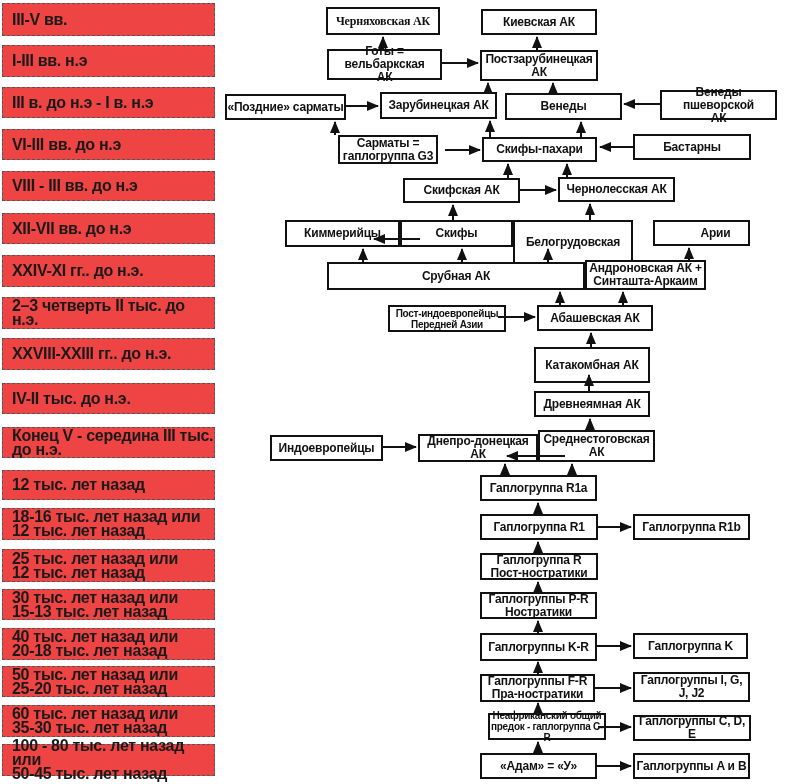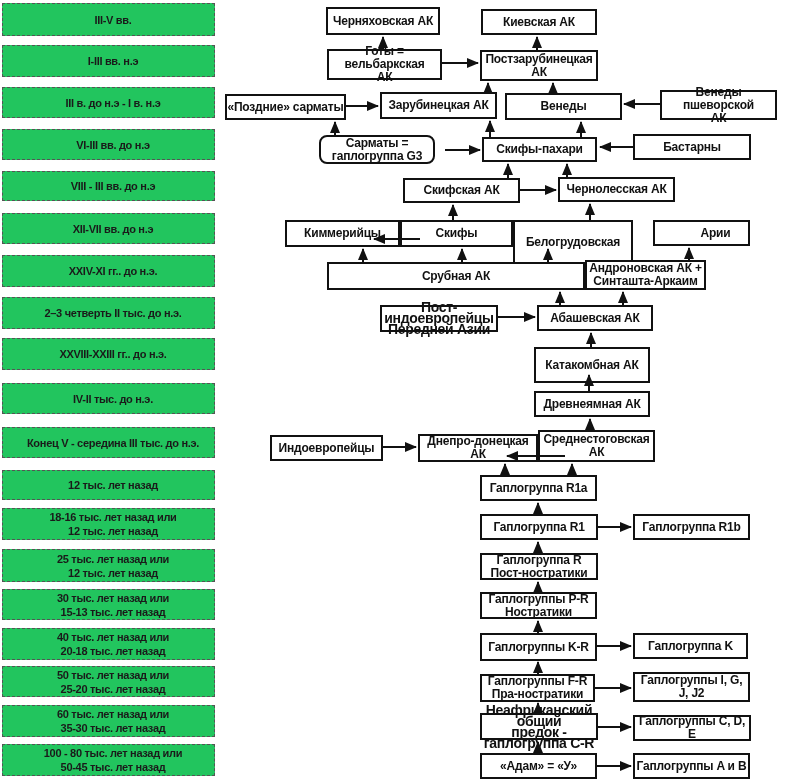--- a/index.html
+++ b/index.html
@@ -1,32 +1,32 @@
 <!DOCTYPE html>
 <html><head>
 <meta charset="utf-8">
 <style>
   html,body{margin:0;padding:0;background:#fff;}
   #canvas{
     position:relative;width:790px;height:784px;background:#fff;overflow:hidden;
     font-family:"Liberation Sans","DejaVu Sans",sans-serif;color:#111;
   }
   .tl-box{
-    position:absolute;box-sizing:border-box;border:1px dashed #555;background:#22c55e;
+    position:absolute;box-sizing:border-box;border:1px dashed #555;background:#ef4444;
     display:flex;flex-direction:column;justify-content:center;
-    padding-left:9px;font-size:11px;letter-spacing:-0.3px;line-height:14px;
-    font-weight:bold;color:#1a1a1a;align-items:center;
+    padding-left:9px;font-size:16px;letter-spacing:-0.3px;line-height:14px;
+    font-weight:bold;color:#1a1a1a;
   }
   .flow-node{
     position:absolute;box-sizing:border-box;border:2px solid #111;background:#fff;
     display:flex;flex-direction:column;justify-content:center;align-items:center;
     text-align:center;font-size:12px;letter-spacing:-0.2px;line-height:13px;
     font-weight:bold;color:#111;
   }
-  .flow-node.small{font-size:14px;line-height:11px;letter-spacing:-0.3px;}
+  .flow-node.small{font-size:10px;line-height:11px;letter-spacing:-0.3px;margin-left:8px;}
   #arrow-layer{position:absolute;left:0;top:0;pointer-events:none;}
   #arrow-layer line{stroke:#111;stroke-width:2;}
 </style>
 </head>
 <body>
 
 <div id="canvas">
   <div id="timeline-layer">
       <div class="tl-box" style="left: 2px; top: 3px; width: 213px; height: 33px;">
         <div>III-V вв.</div>
@@ -87,21 +87,21 @@
       <div class="tl-box" style="left: 2px; top: 705px; width: 213px; height: 32px;">
         <div>60 тыс. лет назад или</div>
         <div>35-30 тыс. лет назад</div>
       </div>
       <div class="tl-box" style="left: 2px; top: 744px; width: 213px; height: 32px;">
         <div>100 - 80 тыс. лет назад или</div>
         <div>50-45 тыс. лет назад</div>
       </div>
     </div>
   <div id="flow-layer">
-      <div class="flow-node" style="left: 326px; top: 7px; width: 114px; height: 28px;">
+      <div class="flow-node" style="left: 326px; top: 7px; width: 114px; height: 28px; font-family: Liberation Serif, serif;">
         <div>Черняховская АК</div>
       </div>
       <div class="flow-node" style="left: 481px; top: 9px; width: 116px; height: 26px;">
         <div>Киевская АК</div>
       </div>
       <div class="flow-node" style="left: 327px; top: 49px; width: 115px; height: 31px;">
         <div>Готы = вельбаркская</div>
         <div>АК</div>
       </div>
       <div class="flow-node" style="left: 480px; top: 50px; width: 118px; height: 31px;">
@@ -114,21 +114,21 @@
       <div class="flow-node" style="left: 380px; top: 92px; width: 117px; height: 27px;">
         <div>Зарубинецкая АК</div>
       </div>
       <div class="flow-node" style="left: 505px; top: 93px; width: 117px; height: 27px;">
         <div>Венеды</div>
       </div>
       <div class="flow-node" style="left: 660px; top: 90px; width: 117px; height: 30px;">
         <div>Венеды пшеворской</div>
         <div>АК</div>
       </div>
-      <div class="flow-node" style="left: 319px; top: 135px; width: 116px; height: 29px; border-radius: 8px;">
+      <div class="flow-node" style="left: 338px; top: 135px; width: 100px; height: 29px;">
         <div>Сарматы =</div>
         <div>гаплогруппа G3</div>
       </div>
       <div class="flow-node" style="left: 482px; top: 137px; width: 115px; height: 25px;">
         <div>Скифы-пахари</div>
       </div>
       <div class="flow-node" style="left: 633px; top: 134px; width: 118px; height: 26px;">
         <div>Бастарны</div>
       </div>
       <div class="flow-node" style="left: 403px; top: 178px; width: 117px; height: 25px;">

